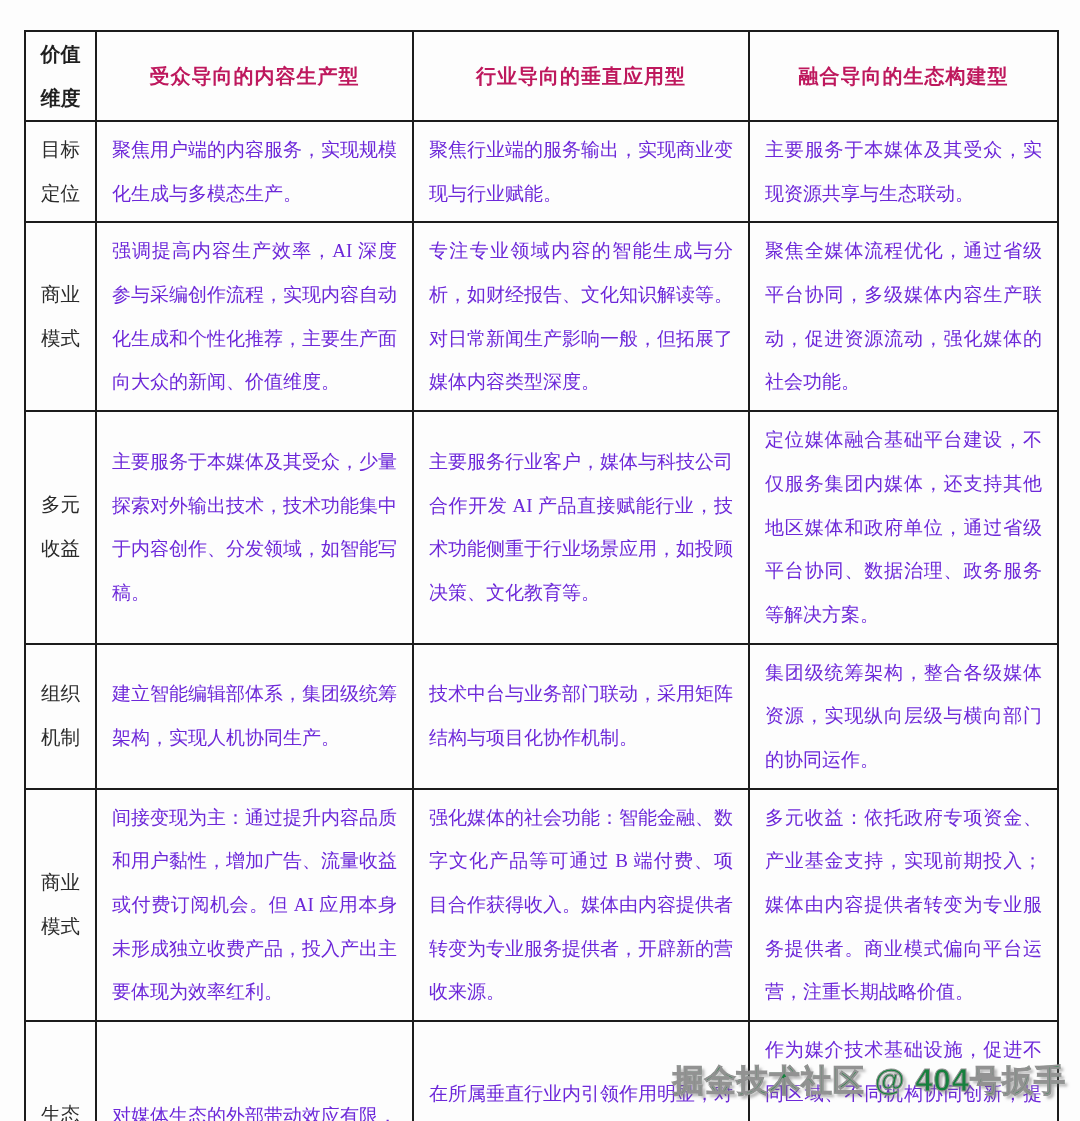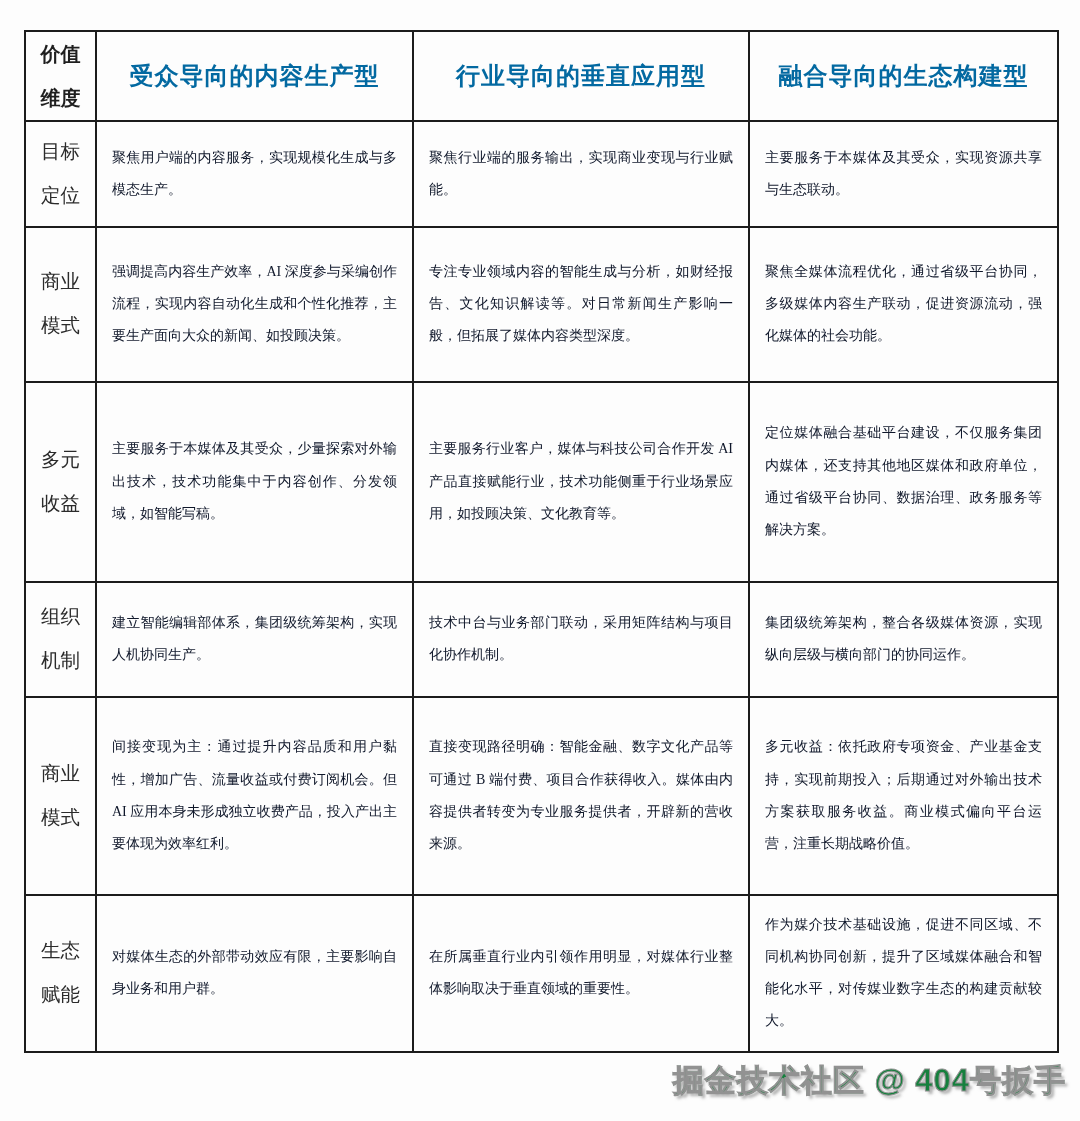--- a/index.html
+++ b/index.html
@@ -22,51 +22,51 @@
   }
   table.comparison th, table.comparison td {
     border: 2px solid #1c1c1c;
     vertical-align: middle;
   }
 
   
   th.col-head {
     font-family: "Liberation Sans", "DejaVu Sans", sans-serif;
     font-weight: 700;
-    font-size: 24px;
+    font-size: 20px;
     text-align: center;
-    color: #0369a1;
+    color: #be185d;
     letter-spacing: 1px;
   }
   th.dim-head {
     font-family: "Liberation Sans", "DejaVu Sans", sans-serif;
     font-weight: 700;
     font-size: 20px;
     text-align: center;
     color: #1f1f1f;
     line-height: 2.2;
     padding: 0 12px;
   }
 
   
   td.dim-cell {
     text-align: center;
     font-size: 19.5px;
     line-height: 2.25;
-    padding: 8px 12px;
+    padding: 0 12px;
     color: #2b2b2b;
   }
 
   
   td.body-cell {
-    font-size: 14px;
+    font-size: 19px;
     line-height: 2.3;
     text-align: justify;
     padding: 6px 15px;
-    color: #0f172a;
+    color: #6d28d9;
   }
 
   
   tr.r-head   { height: 75px; }
   tr.r-goal   { height: 85px; }
   tr.r-news   { height: 155px; }
   tr.r-tech   { height: 200px; }
   tr.r-org    { height: 115px; }
   tr.r-biz    { height: 198px; }
   tr.r-eco    { height: 157px; }
@@ -109,21 +109,21 @@
 
       <tr class="r-goal">
         <td class="dim-cell">目标定位</td>
         <td class="body-cell">聚焦用户端的内容服务，实现规模化生成与多模态生产。</td>
         <td class="body-cell">聚焦行业端的服务输出，实现商业变现与行业赋能。</td>
         <td class="body-cell">主要服务于本媒体及其受众，实现资源共享与生态联动。</td>
       </tr>
 
       <tr class="r-news">
         <td class="dim-cell">商业模式</td>
-        <td class="body-cell">强调提高内容生产效率，AI 深度参与采编创作流程，实现内容自动化生成和个性化推荐，主要生产面向大众的新闻、如投顾决策。</td>
+        <td class="body-cell">强调提高内容生产效率，AI 深度参与采编创作流程，实现内容自动化生成和个性化推荐，主要生产面向大众的新闻、价值维度。</td>
         <td class="body-cell">专注专业领域内容的智能生成与分析，如财经报告、文化知识解读等。对日常新闻生产影响一般，但拓展了媒体内容类型深度。</td>
         <td class="body-cell">聚焦全媒体流程优化，通过省级平台协同，多级媒体内容生产联动，促进资源流动，强化媒体的社会功能。</td>
       </tr>
 
       <tr class="r-tech">
         <td class="dim-cell">多元收益</td>
         <td class="body-cell">主要服务于本媒体及其受众，少量探索对外输出技术，技术功能集中于内容创作、分发领域，如智能写稿。</td>
         <td class="body-cell">主要服务行业客户，媒体与科技公司合作开发 AI 产品直接赋能行业，技术功能侧重于行业场景应用，如投顾决策、文化教育等。</td>
         <td class="body-cell">定位媒体融合基础平台建设，不仅服务集团内媒体，还支持其他地区媒体和政府单位，通过省级平台协同、数据治理、政务服务等解决方案。</td>
       </tr>
@@ -131,22 +131,22 @@
       <tr class="r-org">
         <td class="dim-cell">组织机制</td>
         <td class="body-cell">建立智能编辑部体系，集团级统筹架构，实现人机协同生产。</td>
         <td class="body-cell">技术中台与业务部门联动，采用矩阵结构与项目化协作机制。</td>
         <td class="body-cell">集团级统筹架构，整合各级媒体资源，实现纵向层级与横向部门的协同运作。</td>
       </tr>
 
       <tr class="r-biz">
         <td class="dim-cell">商业模式</td>
         <td class="body-cell">间接变现为主：通过提升内容品质和用户黏性，增加广告、流量收益或付费订阅机会。但 AI 应用本身未形成独立收费产品，投入产出主要体现为效率红利。</td>
-        <td class="body-cell">直接变现路径明确：智能金融、数字文化产品等可通过 B 端付费、项目合作获得收入。媒体由内容提供者转变为专业服务提供者，开辟新的营收来源。</td>
-        <td class="body-cell">多元收益：依托政府专项资金、产业基金支持，实现前期投入；后期通过对外输出技术方案获取服务收益。商业模式偏向平台运营，注重长期战略价值。</td>
+        <td class="body-cell">强化媒体的社会功能：智能金融、数字文化产品等可通过 B 端付费、项目合作获得收入。媒体由内容提供者转变为专业服务提供者，开辟新的营收来源。</td>
+        <td class="body-cell">多元收益：依托政府专项资金、产业基金支持，实现前期投入；媒体由内容提供者转变为专业服务提供者。商业模式偏向平台运营，注重长期战略价值。</td>
       </tr>
 
       <tr class="r-eco">
         <td class="dim-cell">生态赋能</td>
         <td class="body-cell">对媒体生态的外部带动效应有限，主要影响自身业务和用户群。</td>
         <td class="body-cell">在所属垂直行业内引领作用明显，对媒体行业整体影响取决于垂直领域的重要性。</td>
         <td class="body-cell">作为媒介技术基础设施，促进不同区域、不同机构协同创新，提升了区域媒体融合和智能化水平，对传媒业数字生态的构建贡献较大。</td>
       </tr>
 
     </tbody>

